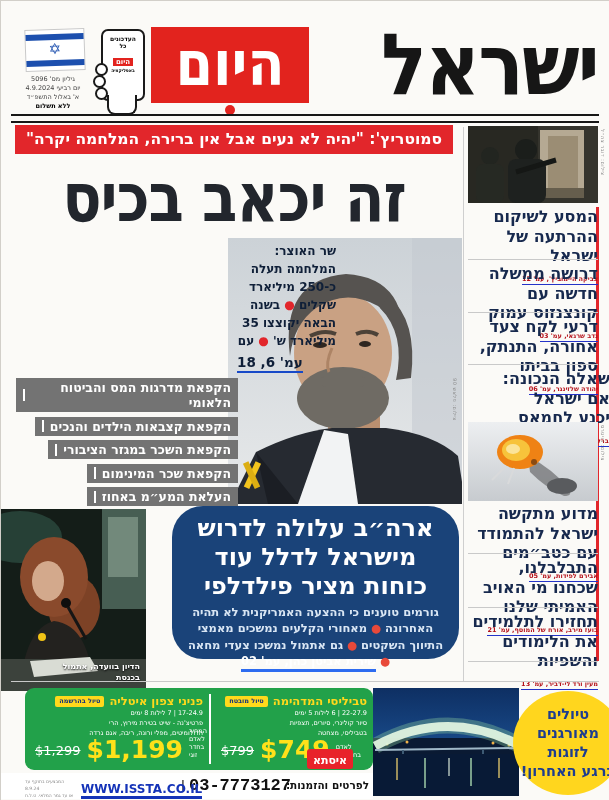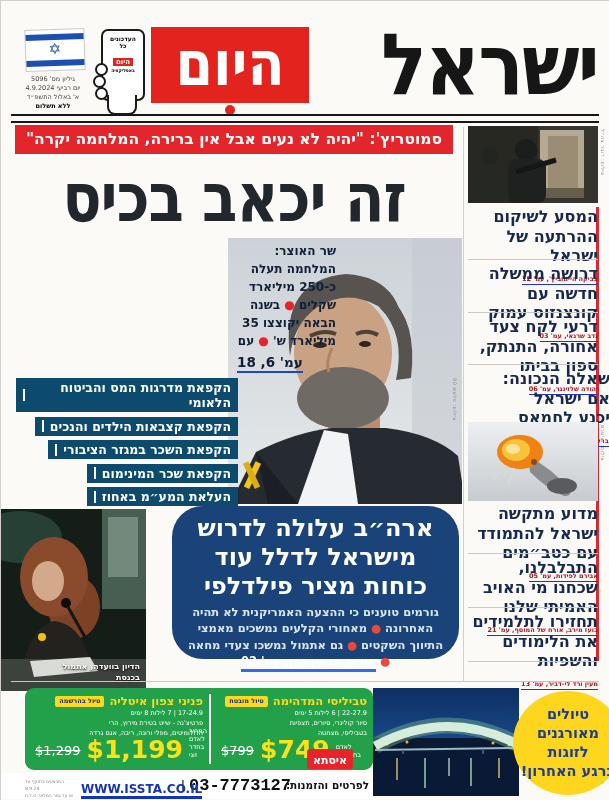--- a/index.html
+++ b/index.html
@@ -22,21 +22,21 @@
   .phone .t4{font-size:4.5px;font-weight:700;}
   .knuckle{background:#fff;border:2px solid #1a1a1a;border-radius:50%;width:9px;height:9px;}
   .dot-red{background:#e2231e;border-radius:50%;}
   
   .quote{background:#e2262b;color:#fff;font-weight:800;font-size:15.5px;text-align:center;line-height:29px;}
   .mainhead{font-weight:900;color:#22262d;font-size:58px;text-align:center;transform:scaleY(1.18);transform-origin:top center;letter-spacing:-1px;white-space:nowrap;}
   
   .subhead{font-size:12px;font-weight:700;line-height:1.5;color:#0f1f38;text-align:right;overflow:hidden;}
   .dot{color:#e2262b;}
   .pageref{font-size:13.5px;font-weight:800;color:#0f1f38;border-bottom:2.5px solid #1749c8;padding-bottom:1px;}
-  .bullet-box{display:flex;align-items:center;gap:6px;background:#0c4a6e;color:#fff;font-size:12.5px;font-weight:800;width:fit-content;padding:2px 7px;margin-bottom:4.5px;}
+  .bullet-box{display:flex;align-items:center;gap:6px;background:#737373;color:#fff;font-size:12.5px;font-weight:800;width:fit-content;padding:2px 7px;margin-bottom:4.5px;}
   .bullet-box .pipe{width:2px;height:12px;background:#fff;}
   .vline{background:#cfcfcf;width:1px;}
   .redline{background:#e2262b;width:2.5px;}
   .vcred{writing-mode:vertical-rl;font-size:5px;color:#8a8a8a;letter-spacing:.5px;}
   
   .rc-item{width:130px;}
   .rc-h{font-size:16px;font-weight:800;line-height:1.22;color:#17294e;text-align:right;}
   .rc-b{display:inline-block;font-size:6.5px;font-weight:700;color:#b5121b;border-bottom:1.5px solid #2433c8;padding-bottom:1px;margin-top:2px;}
   .hline{background:#c9c9c9;height:1px;}
   

